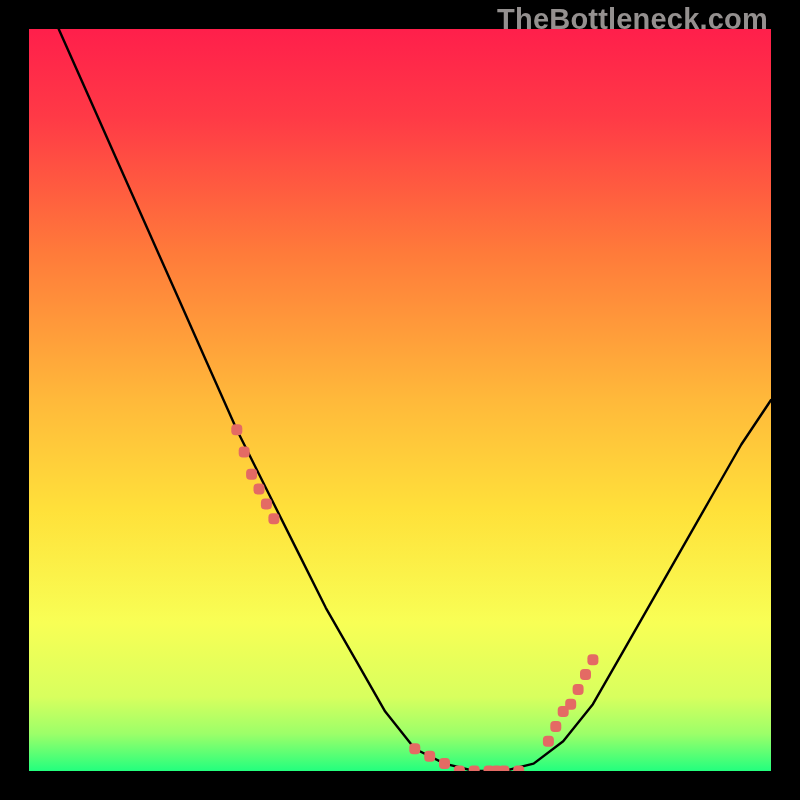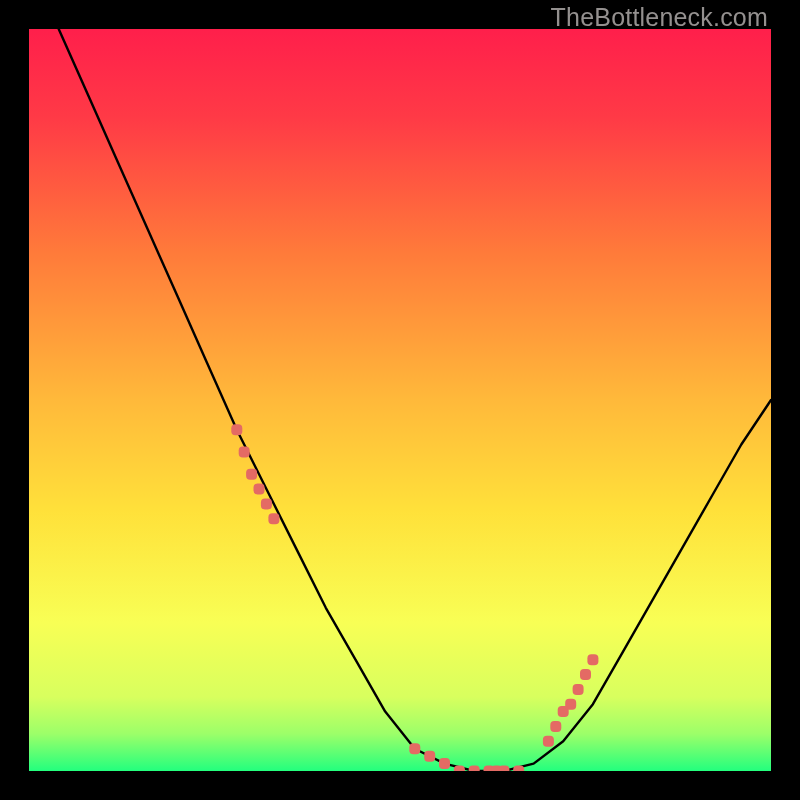--- a/index.html
+++ b/index.html
@@ -38,24 +38,24 @@
     left: 0;
     top: 0;
     width: 742px;
     height: 742px;
   }
   .watermark {
     position: absolute;
     top: 3px;
     right: 32px;
     font-family: Arial, Helvetica, sans-serif;
-    font-size: 25px;
+    font-size: 29px;
     letter-spacing: 0.2px;
     color: #94908f;
-    font-weight: 400;
+    font-weight: 700;
   }
 </style>
 </head>
 <body>
 
 <div class="frame">
 
   <div class="plot-area">
 
     <svg class="gradient" viewBox="0 0 742 742" preserveAspectRatio="none">

